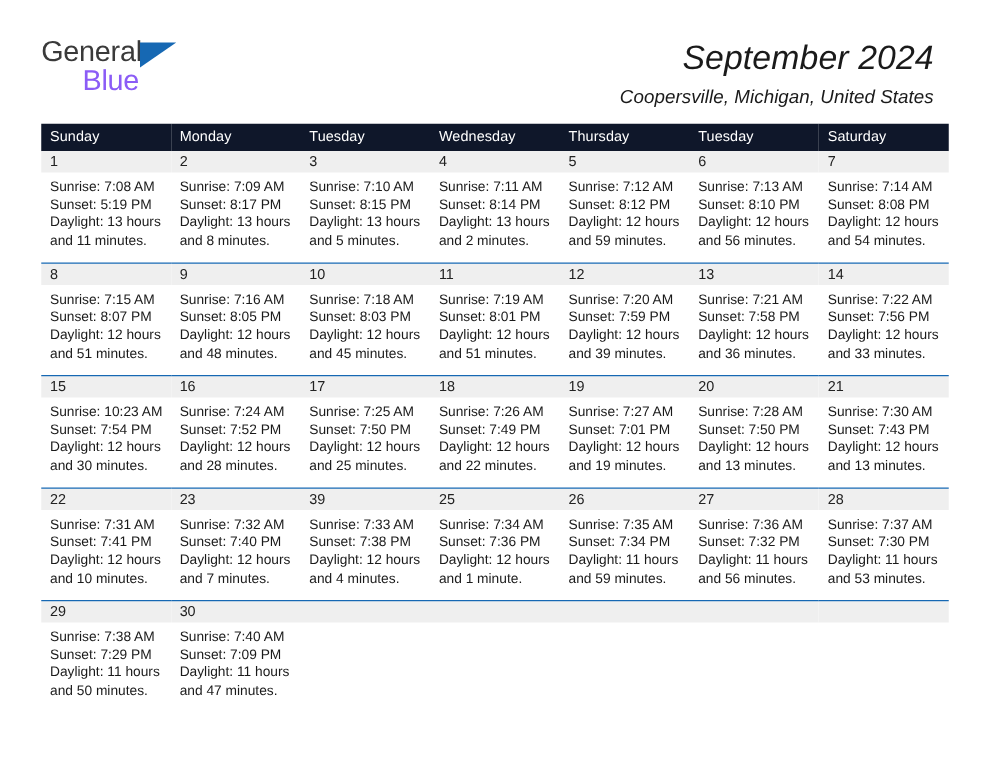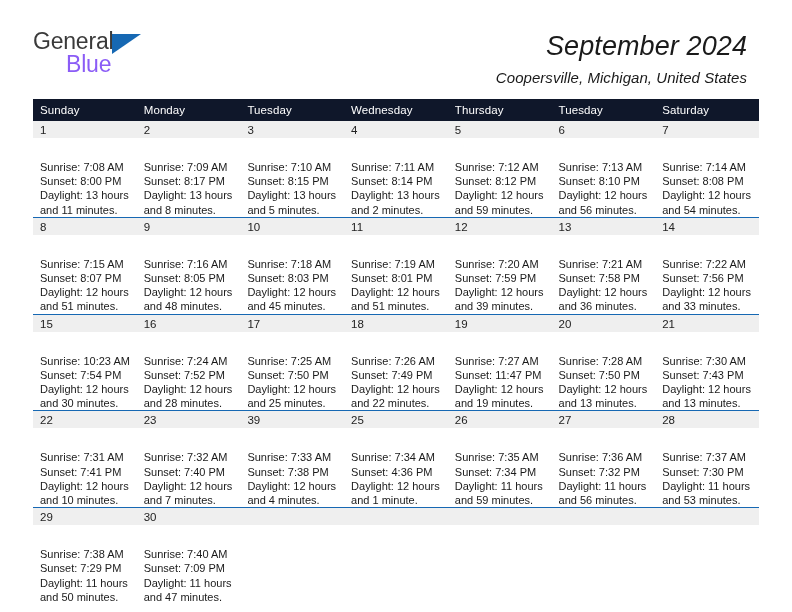--- a/index.html
+++ b/index.html
@@ -122,21 +122,21 @@
     color: #222222;
     padding: 3px 0 3px 7px;
     height: 17px;
     box-sizing: border-box;
     line-height: 12px;
   }
   .daynum.empty {
     color: transparent;
   }
   .details {
-    padding: 22px 6px 0 7px;
+    padding: 5px 6px 0 7px;
     font-size: 11px;
     line-height: 14.2px;
     color: #1a1a1a;
   }
   .details div {
     white-space: nowrap;
   }
   .blank .details {
     visibility: hidden;
   }
@@ -170,21 +170,21 @@
           <th>Tuesday</th>
           <th>Saturday</th>
         </tr>
       </thead>
       <tbody>
           <tr class="week">
             <td>
               <div class="daynum">1</div>
               <div class="details">
                 <div>Sunrise: 7:08 AM</div>
-                <div>Sunset: 8:00 PM</div>
+                <div>Sunset: 5:19 PM</div>
                 <div>Daylight: 13 hours</div>
                 <div>and 11 minutes.</div>
               </div>
             </td>
             <td>
               <div class="daynum">2</div>
               <div class="details">
                 <div>Sunrise: 7:09 AM</div>
                 <div>Sunset: 8:17 PM</div>
                 <div>Daylight: 13 hours</div>
@@ -336,21 +336,21 @@
                 <div>Sunrise: 7:26 AM</div>
                 <div>Sunset: 7:49 PM</div>
                 <div>Daylight: 12 hours</div>
                 <div>and 22 minutes.</div>
               </div>
             </td>
             <td>
               <div class="daynum">19</div>
               <div class="details">
                 <div>Sunrise: 7:27 AM</div>
-                <div>Sunset: 11:47 PM</div>
+                <div>Sunset: 7:01 PM</div>
                 <div>Daylight: 12 hours</div>
                 <div>and 19 minutes.</div>
               </div>
             </td>
             <td>
               <div class="daynum">20</div>
               <div class="details">
                 <div>Sunrise: 7:28 AM</div>
                 <div>Sunset: 7:50 PM</div>
                 <div>Daylight: 12 hours</div>
@@ -392,21 +392,21 @@
                 <div>Sunrise: 7:33 AM</div>
                 <div>Sunset: 7:38 PM</div>
                 <div>Daylight: 12 hours</div>
                 <div>and 4 minutes.</div>
               </div>
             </td>
             <td>
               <div class="daynum">25</div>
               <div class="details">
                 <div>Sunrise: 7:34 AM</div>
-                <div>Sunset: 4:36 PM</div>
+                <div>Sunset: 7:36 PM</div>
                 <div>Daylight: 12 hours</div>
                 <div>and 1 minute.</div>
               </div>
             </td>
             <td>
               <div class="daynum">26</div>
               <div class="details">
                 <div>Sunrise: 7:35 AM</div>
                 <div>Sunset: 7:34 PM</div>
                 <div>Daylight: 11 hours</div>

